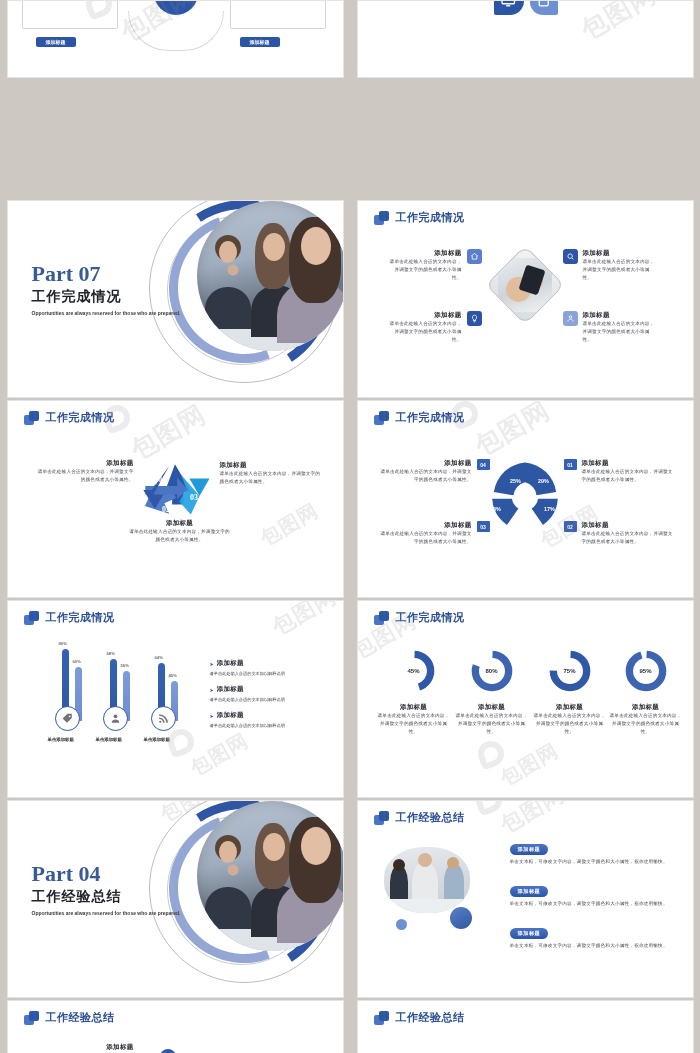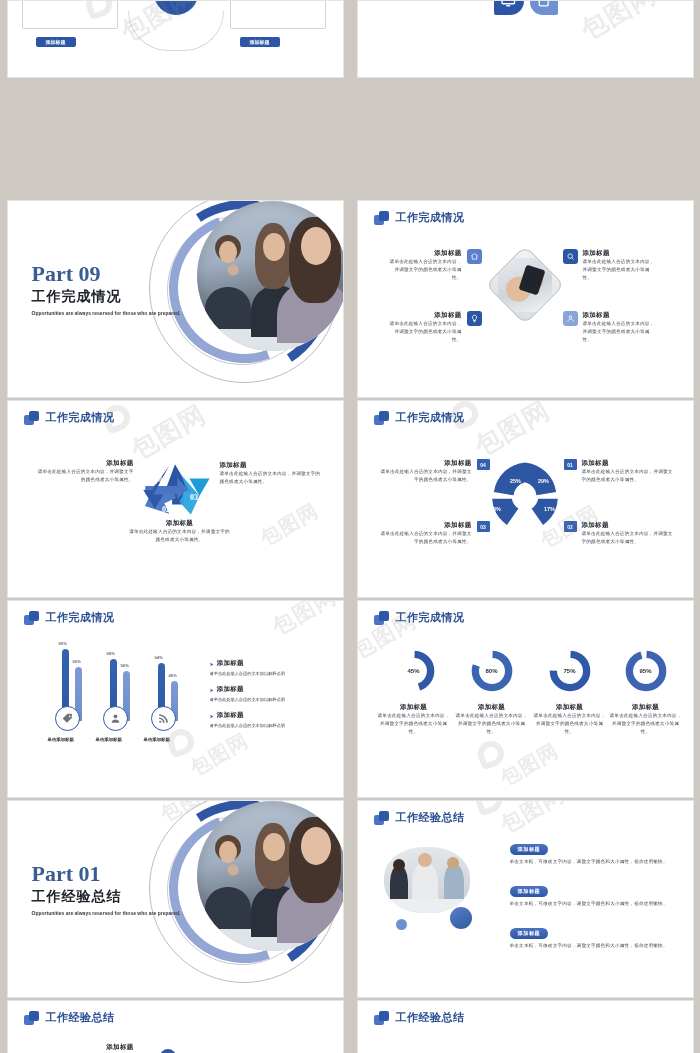--- a/index.html
+++ b/index.html
@@ -226,21 +226,21 @@
           <div class="face3"></div>
         <div class="body2"></div>
           <div class="hair2"></div>
           <div class="face2"></div>
         <div class="body1"></div>
           <div class="hair1"></div>
           <div class="face1"></div>
       </div>
     </div>
     <div class="ptitle">
-      <div class="pnum">Part 09</div>
+      <div class="pnum">Part 07</div>
       <div class="pcn">工作完成情况</div>
       <div class="psub">Opportunities are always reserved for those who are prepared.</div>
     </div>
   </div>
 
   <div class="slide s2">
     <div class="hdr">
       <span class="cubes">
           <i class="b"></i>
           <i class="a"></i>
@@ -567,21 +567,21 @@
           <div class="face3"></div>
         <div class="body2"></div>
           <div class="hair2"></div>
           <div class="face2"></div>
         <div class="body1"></div>
           <div class="hair1"></div>
           <div class="face1"></div>
       </div>
     </div>
     <div class="ptitle">
-      <div class="pnum">Part 01</div>
+      <div class="pnum">Part 04</div>
       <div class="pcn">工作经验总结</div>
       <div class="psub">Opportunities are always reserved for those who are prepared.</div>
     </div>
   </div>
 
   <div class="slide s8">
     <div class="wm">
       <span class="wmi" style="left:140px;top:-6px;font-size:22px;">包图网</span>
       <span class="wml" style="left:118px;top:-14px;"></span>
     </div>

